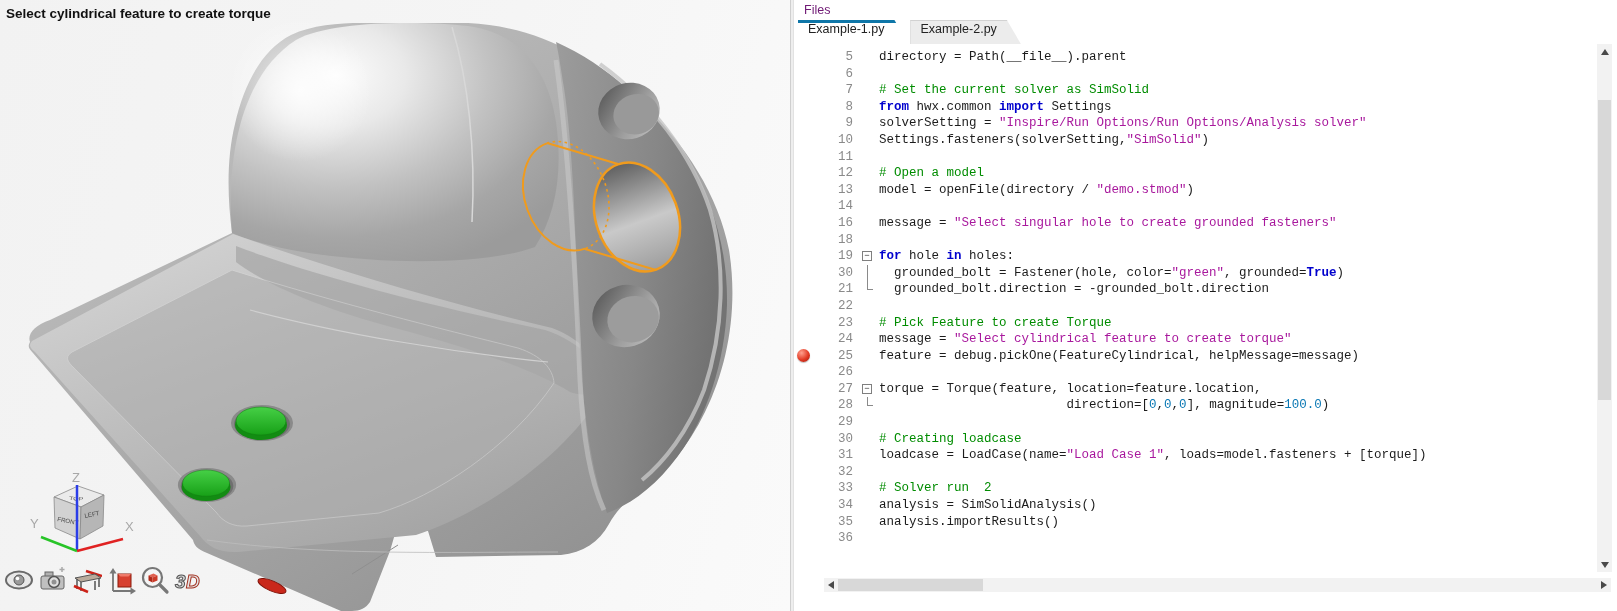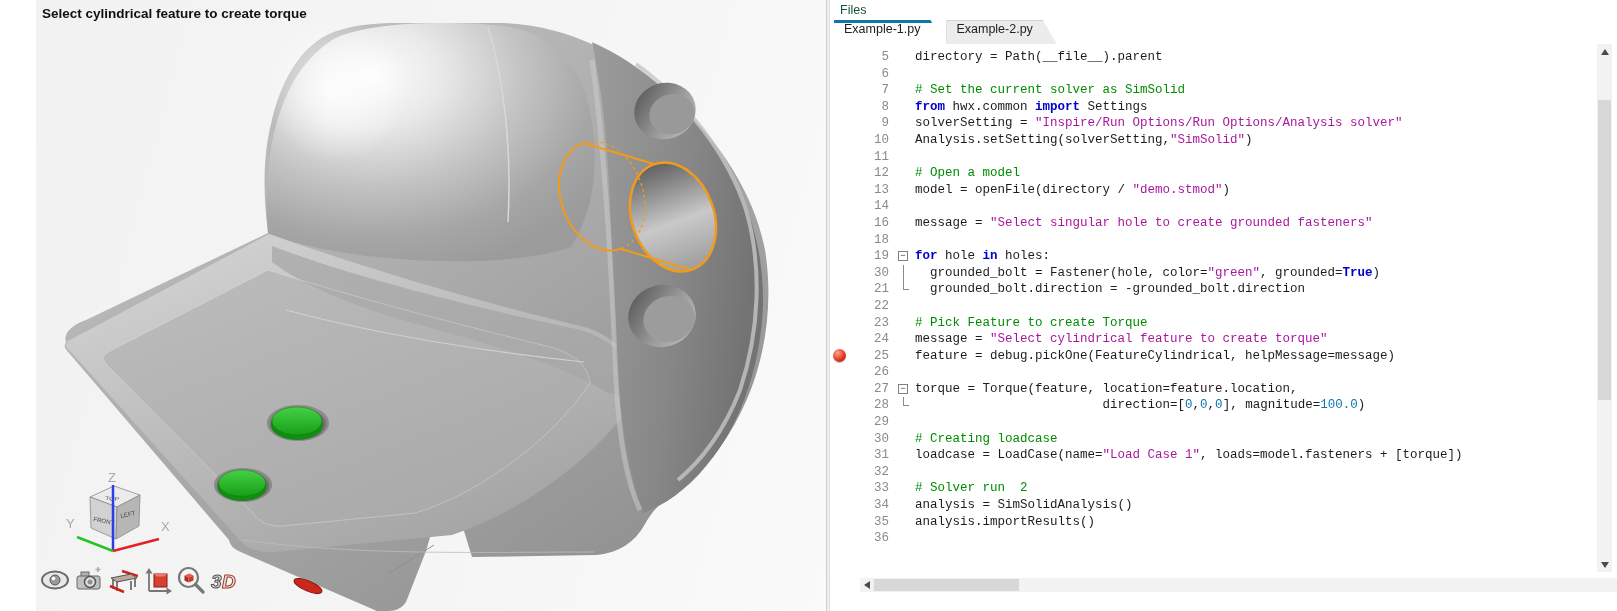--- a/index.html
+++ b/index.html
@@ -2,32 +2,32 @@
 <html><head>
 <meta charset="utf-8">
 <style>
   * { box-sizing: border-box; margin: 0; padding: 0; }
   html,body { width:1617px; height:611px; overflow:hidden; background:#fff;
               font-family:"Liberation Sans", sans-serif; }
   .app { position:relative; width:1617px; height:611px; display:flex; }
 
   
   .viewport { position:relative; width:790px; height:611px; flex:none;
-              background:linear-gradient(105deg,#f2f2f2 0%,#f5f5f5 55%,#fafafa 100%);margin-left:36px; }
+              background:linear-gradient(105deg,#f2f2f2 0%,#f5f5f5 55%,#fafafa 100%); }
   .prompt { position:absolute; left:6px; top:6px; font-size:13.5px; font-weight:bold; color:#111; z-index:5; }
   .model-svg { position:absolute; left:0; top:0; }
   .view-toolbar { position:absolute; left:4px; bottom:16px; display:flex; gap:4px; z-index:6; }
   .vt-btn { width:30px; height:30px; background:transparent; border:none; padding:0; }
 
   
   .divider { width:4px; flex:none; background:#eee; border-left:1px solid #cfcfcf; border-right:1px solid #e2e2e2; }
 
   
   .files-panel { position:relative; flex:1; background:#fff; overflow:hidden; }
-  .panel-title { height:20px; padding:3px 4px 0 10px; font-size:12.5px; color:#14532d; }
+  .panel-title { height:20px; padding:3px 4px 0 10px; font-size:12.5px; color:#701a75; }
   .tab-bar { display:flex; height:24px; padding-left:4px; align-items:stretch; }
   .tab { position:relative; display:flex; align-items:center; gap:9px; font-size:12.5px; color:#222;
          padding:2px 24px 0 10px; clip-path:polygon(0 0, calc(100% - 14px) 0, 100% 100%, 0 100%);flex-direction:column; }
   .tab.active { background:#fff; }
   .tab.active .tab-top { position:absolute; top:0; left:0; right:9px; height:3px; background:#0e76a8; }
   .tab.inactive { background:#ececec; box-shadow:inset 0 1px 0 #d2d2d2, inset 1px 0 0 #d2d2d2; margin-left:2px; }
   .tab .close { color:#8a8a8a; font-size:11px; line-height:11px; }
 
   
   .editor { position:absolute; left:0; top:44px; width:804px; height:534px; overflow:hidden;
@@ -259,21 +259,21 @@
         <span class="close">✕</span>
       </div>
     </div>
 
     <div class="editor" id="editor">
         <div class="row"><span class="bp-col"></span><span class="num">5</span><span class="fold-col"></span><span class="code"><span class="tk-p">directory = Path(__file__).parent</span></span></div>
         <div class="row"><span class="bp-col"></span><span class="num">6</span><span class="fold-col"></span><span class="code"></span></div>
         <div class="row"><span class="bp-col"></span><span class="num">7</span><span class="fold-col"></span><span class="code"><span class="tk-c"># Set the current solver as SimSolid</span></span></div>
         <div class="row"><span class="bp-col"></span><span class="num">8</span><span class="fold-col"></span><span class="code"><span class="tk-k">from</span><span class="tk-p"> hwx.common </span><span class="tk-k">import</span><span class="tk-p"> Settings</span></span></div>
         <div class="row"><span class="bp-col"></span><span class="num">9</span><span class="fold-col"></span><span class="code"><span class="tk-p">solverSetting = </span><span class="tk-s">"Inspire/Run Options/Run Options/Analysis solver"</span></span></div>
-        <div class="row"><span class="bp-col"></span><span class="num">10</span><span class="fold-col"></span><span class="code"><span class="tk-p">Analysis.setSetting(solverSetting,</span><span class="tk-s">"SimSolid"</span><span class="tk-p">)</span></span></div>
+        <div class="row"><span class="bp-col"></span><span class="num">10</span><span class="fold-col"></span><span class="code"><span class="tk-p">Settings.fasteners(solverSetting,</span><span class="tk-s">"SimSolid"</span><span class="tk-p">)</span></span></div>
         <div class="row"><span class="bp-col"></span><span class="num">11</span><span class="fold-col"></span><span class="code"></span></div>
         <div class="row"><span class="bp-col"></span><span class="num">12</span><span class="fold-col"></span><span class="code"><span class="tk-c"># Open a model</span></span></div>
         <div class="row"><span class="bp-col"></span><span class="num">13</span><span class="fold-col"></span><span class="code"><span class="tk-p">model = openFile(directory / </span><span class="tk-s">"demo.stmod"</span><span class="tk-p">)</span></span></div>
         <div class="row"><span class="bp-col"></span><span class="num">14</span><span class="fold-col"></span><span class="code"></span></div>
         <div class="row"><span class="bp-col"></span><span class="num">16</span><span class="fold-col"></span><span class="code"><span class="tk-p">message = </span><span class="tk-s">"Select singular hole to create grounded fasteners"</span></span></div>
         <div class="row"><span class="bp-col"></span><span class="num">18</span><span class="fold-col"></span><span class="code"></span></div>
         <div class="row"><span class="bp-col"></span><span class="num">19</span><span class="fold-col"><span class="fold-box">−</span></span><span class="code"><span class="tk-k">for</span><span class="tk-p"> hole </span><span class="tk-k">in</span><span class="tk-p"> holes:</span></span></div>
         <div class="row"><span class="bp-col"></span><span class="num">30</span><span class="fold-col"><span class="fold-line"></span></span><span class="code"><span class="tk-p">  grounded_bolt = Fastener(hole, color=</span><span class="tk-s">"green"</span><span class="tk-p">, grounded=</span><span class="tk-k">True</span><span class="tk-p">)</span></span></div>
         <div class="row"><span class="bp-col"></span><span class="num">21</span><span class="fold-col"><span class="fold-end"></span></span><span class="code"><span class="tk-p">  grounded_bolt.direction = -grounded_bolt.direction</span></span></div>
         <div class="row"><span class="bp-col"></span><span class="num">22</span><span class="fold-col"></span><span class="code"></span></div>

